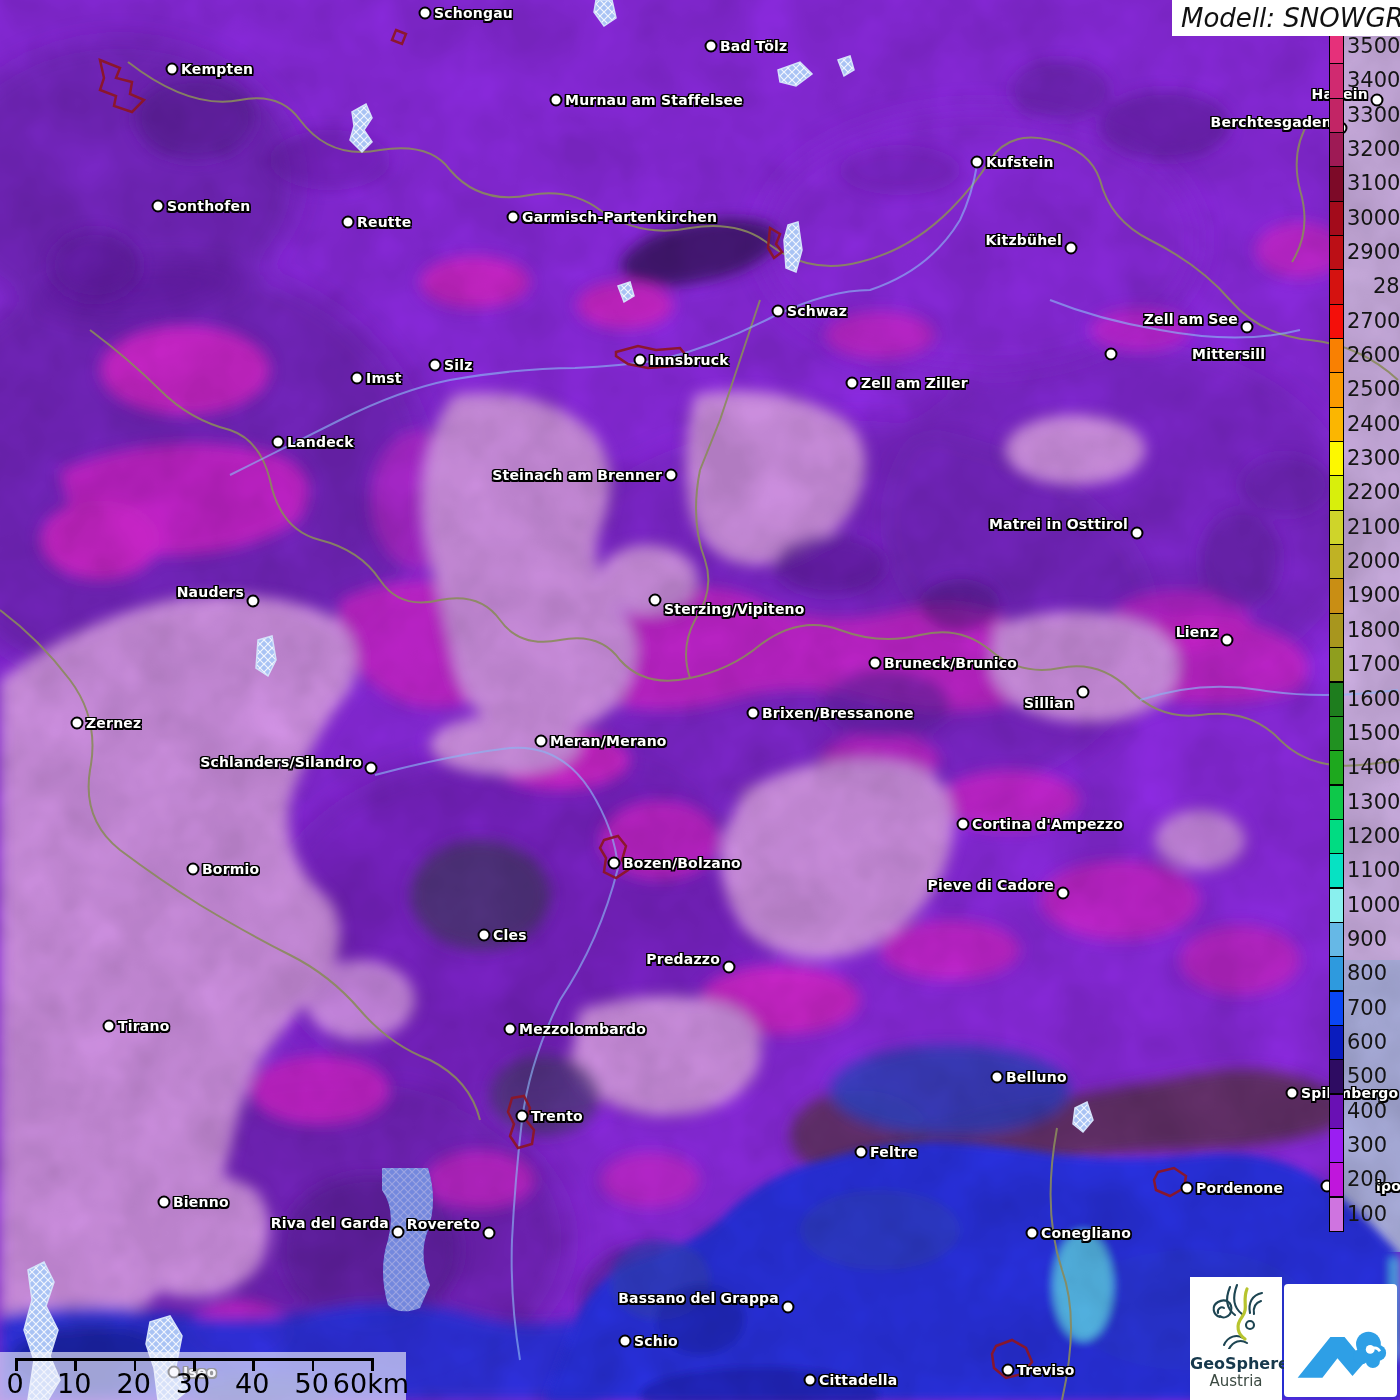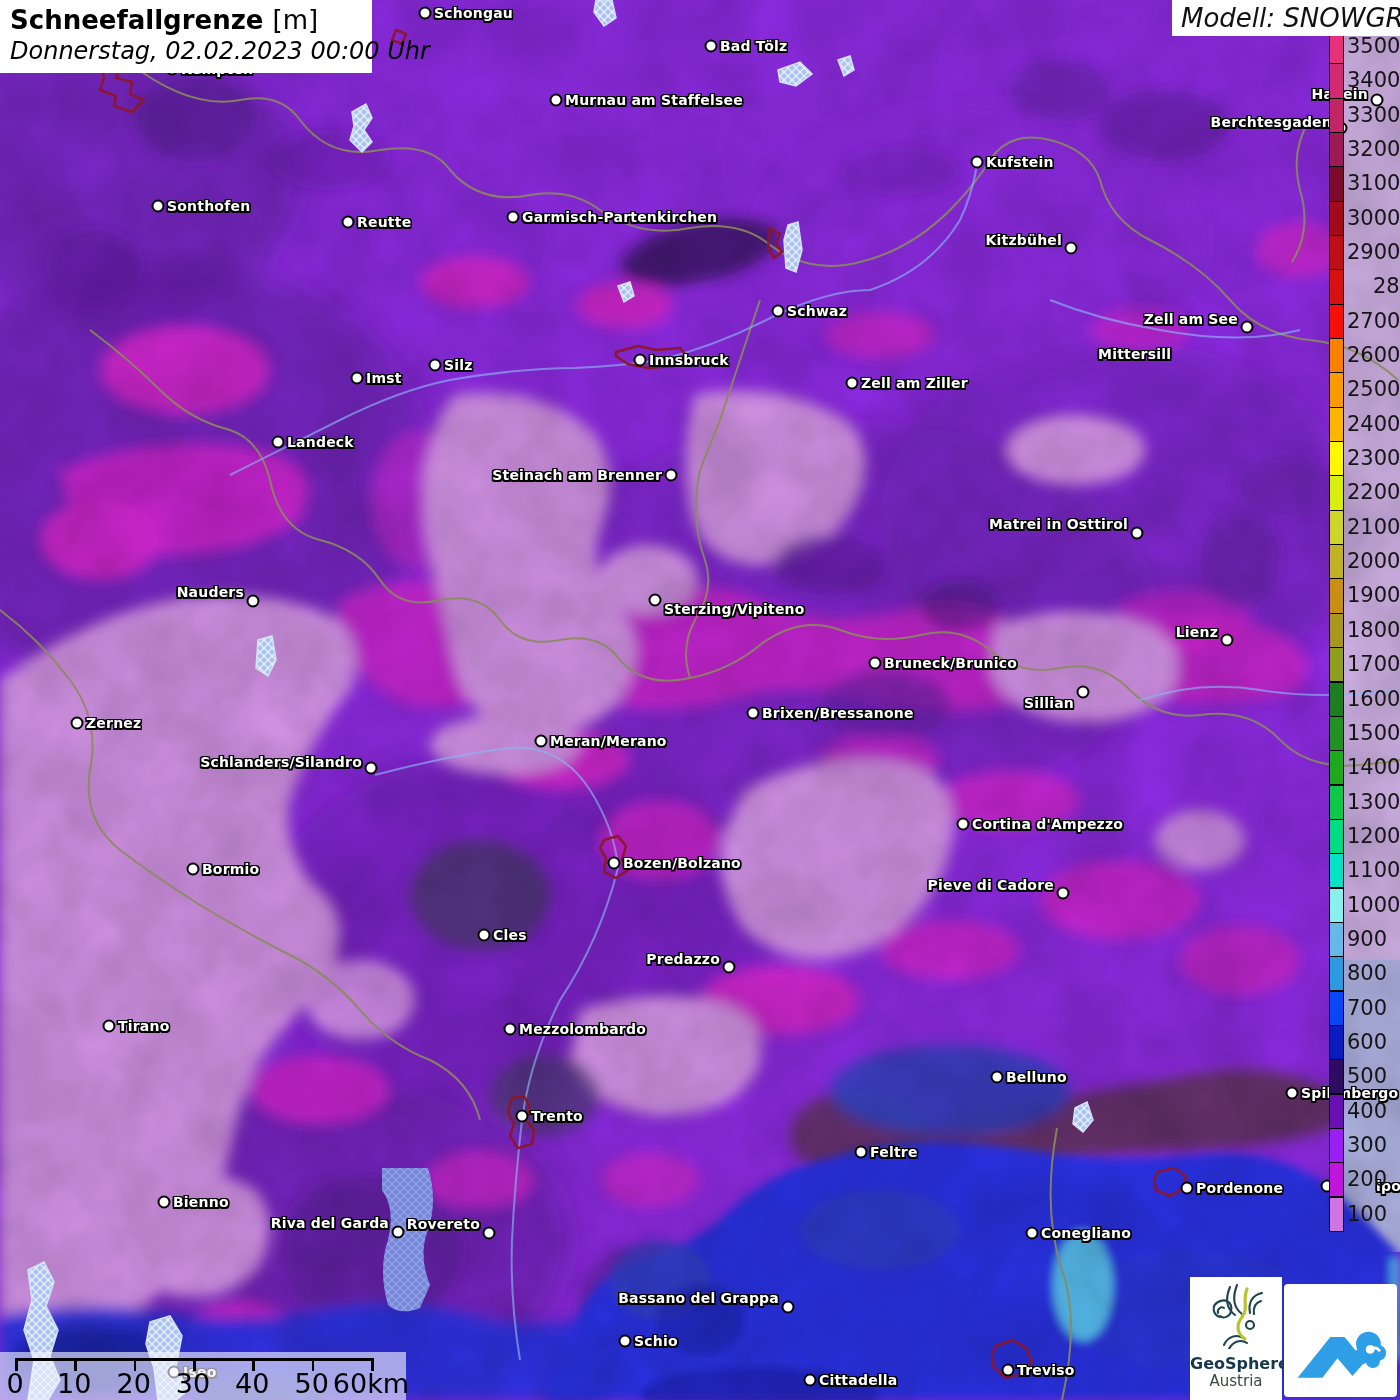--- a/index.html
+++ b/index.html
@@ -254,21 +254,21 @@
       <div class="city-label" style="left: 522px; top: 217px;">Garmisch-Partenkirchen</div>
       <div class="city-marker" style="left: 348px; top: 222px;"></div>
       <div class="city-label" style="left: 357px; top: 222px;">Reutte</div>
       <div class="city-marker" style="left: 1071px; top: 248px;"></div>
       <div class="city-label side-left" style="left: 1062px; top: 240px;">Kitzbühel</div>
       <div class="city-marker" style="left: 778px; top: 311px;"></div>
       <div class="city-label" style="left: 787px; top: 311px;">Schwaz</div>
       <div class="city-marker" style="left: 1247px; top: 327px;"></div>
       <div class="city-label side-left" style="left: 1238px; top: 319px;">Zell am See</div>
       <div class="city-marker" style="left: 1111px; top: 354px;"></div>
-      <div class="city-label" style="left: 1078px; top: 354px; padding-left: 20px;">Mittersill</div>
+      <div class="city-label" style="left: 1172px; top: 354px; padding-left: 20px;">Mittersill</div>
       <div class="city-marker" style="left: 640px; top: 360px;"></div>
       <div class="city-label" style="left: 649px; top: 360px;">Innsbruck</div>
       <div class="city-marker" style="left: 435px; top: 365px;"></div>
       <div class="city-label" style="left: 444px; top: 365px;">Silz</div>
       <div class="city-marker" style="left: 357px; top: 378px;"></div>
       <div class="city-label" style="left: 366px; top: 378px;">Imst</div>
       <div class="city-marker" style="left: 852px; top: 383px;"></div>
       <div class="city-label" style="left: 861px; top: 383px;">Zell am Ziller</div>
       <div class="city-marker" style="left: 278px; top: 442px;"></div>
       <div class="city-label" style="left: 287px; top: 442px;">Landeck</div>
@@ -410,27 +410,20 @@
       <div class="cb-label" style="top: 961.2px; left: 1347px;">800</div>
       <div class="cb-label" style="top: 995.5px; left: 1347px;">700</div>
       <div class="cb-label" style="top: 1029.9px; left: 1347px;">600</div>
       <div class="cb-label" style="top: 1064.2px; left: 1347px;">500</div>
       <div class="cb-label" style="top: 1098.5px; left: 1347px;">400</div>
       <div class="cb-label" style="top: 1132.9px; left: 1347px;">300</div>
       <div class="cb-label" style="top: 1167.2px; left: 1347px;">200</div>
       <div class="cb-label" style="top: 1201.6px; left: 1347px;">100</div>
     </div>
 
-  <div class="title-box">
-    <div class="title-line1">
-      <span>Schneefallgrenze</span>
-      <span class="unit">[m]</span>
-    </div>
-    <div class="title-line2">Donnerstag, 02.02.2023 00:00 Uhr</div>
-  </div>
 
   <div class="model-box">
     <span>Modell: SNOWGRID</span>
   </div>
 
   <div class="scalebar" id="scalebar">
     <div class="sb-line"></div>
   <div class="sb-tick" style="left: 15px;"></div>
       <div class="sb-label" style="left: 15px;">0</div>
       <div class="sb-tick" style="left: 74.3px;"></div>

